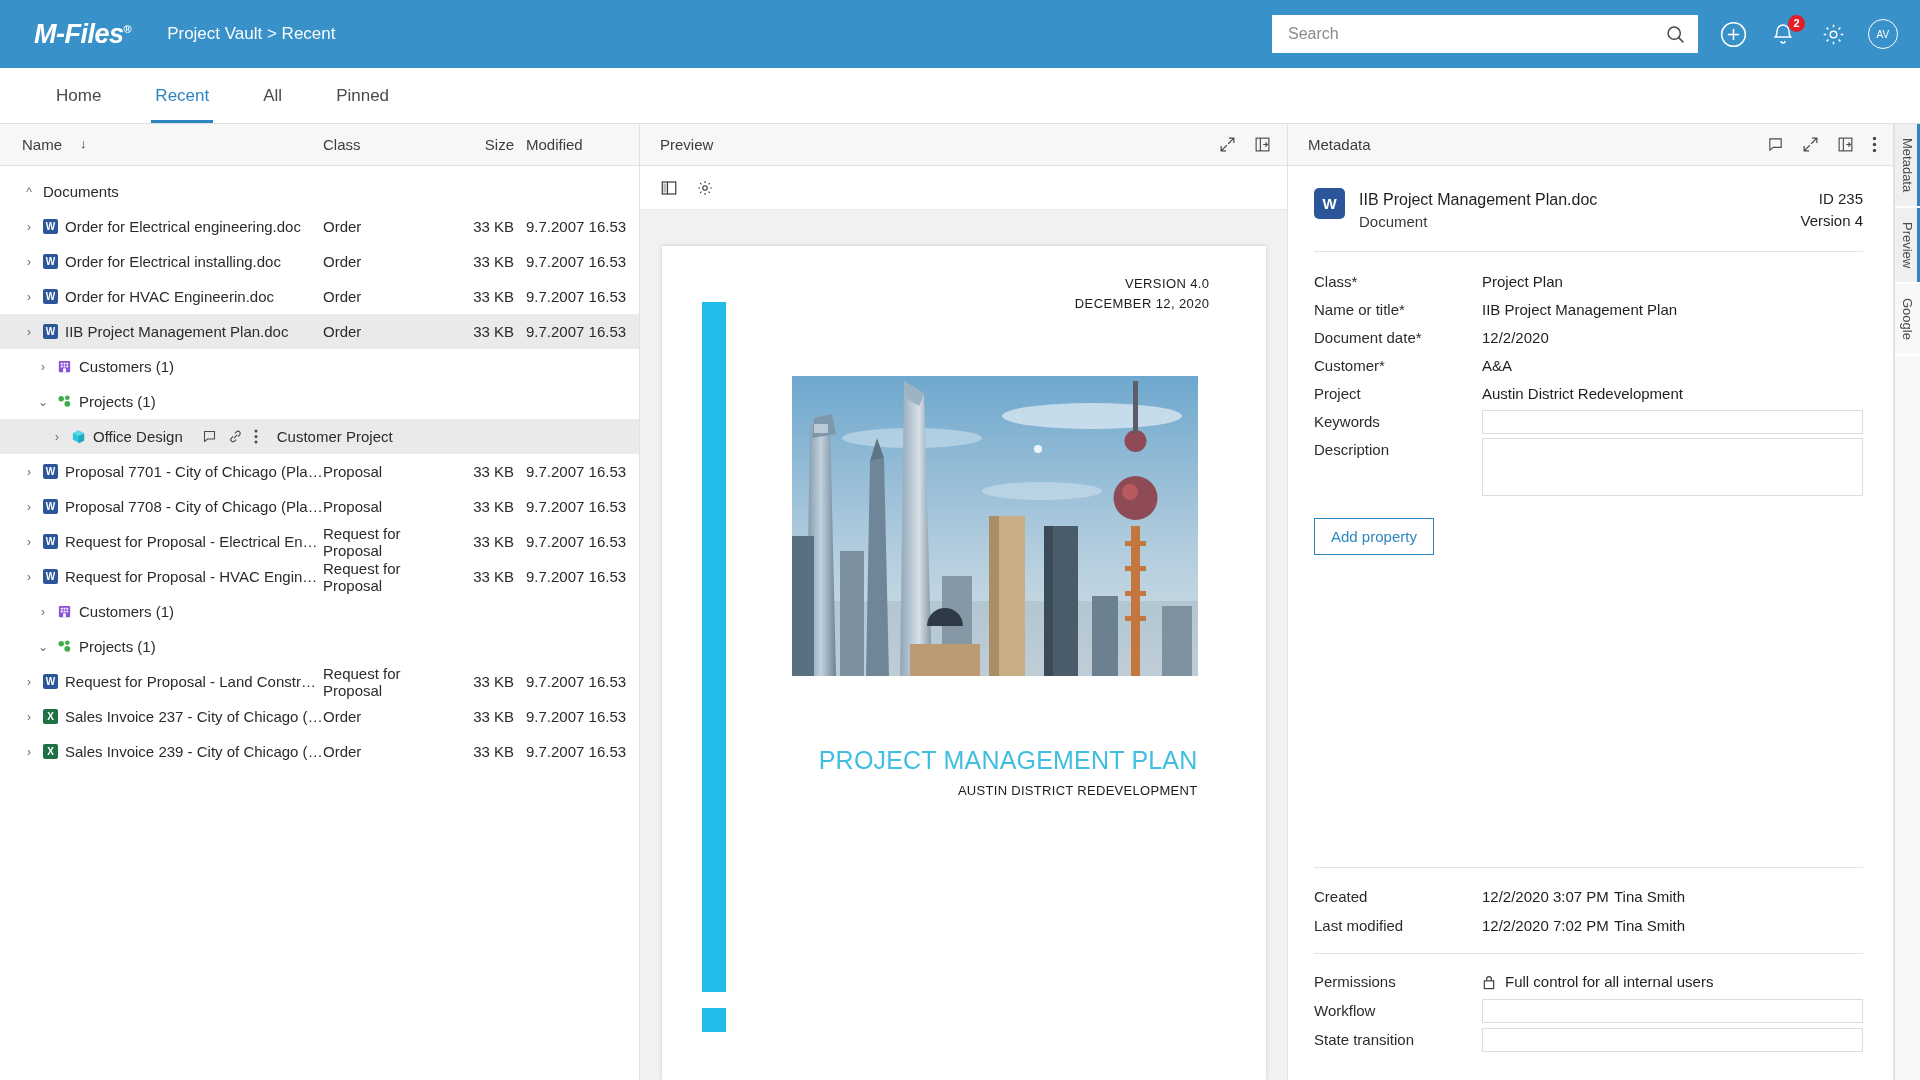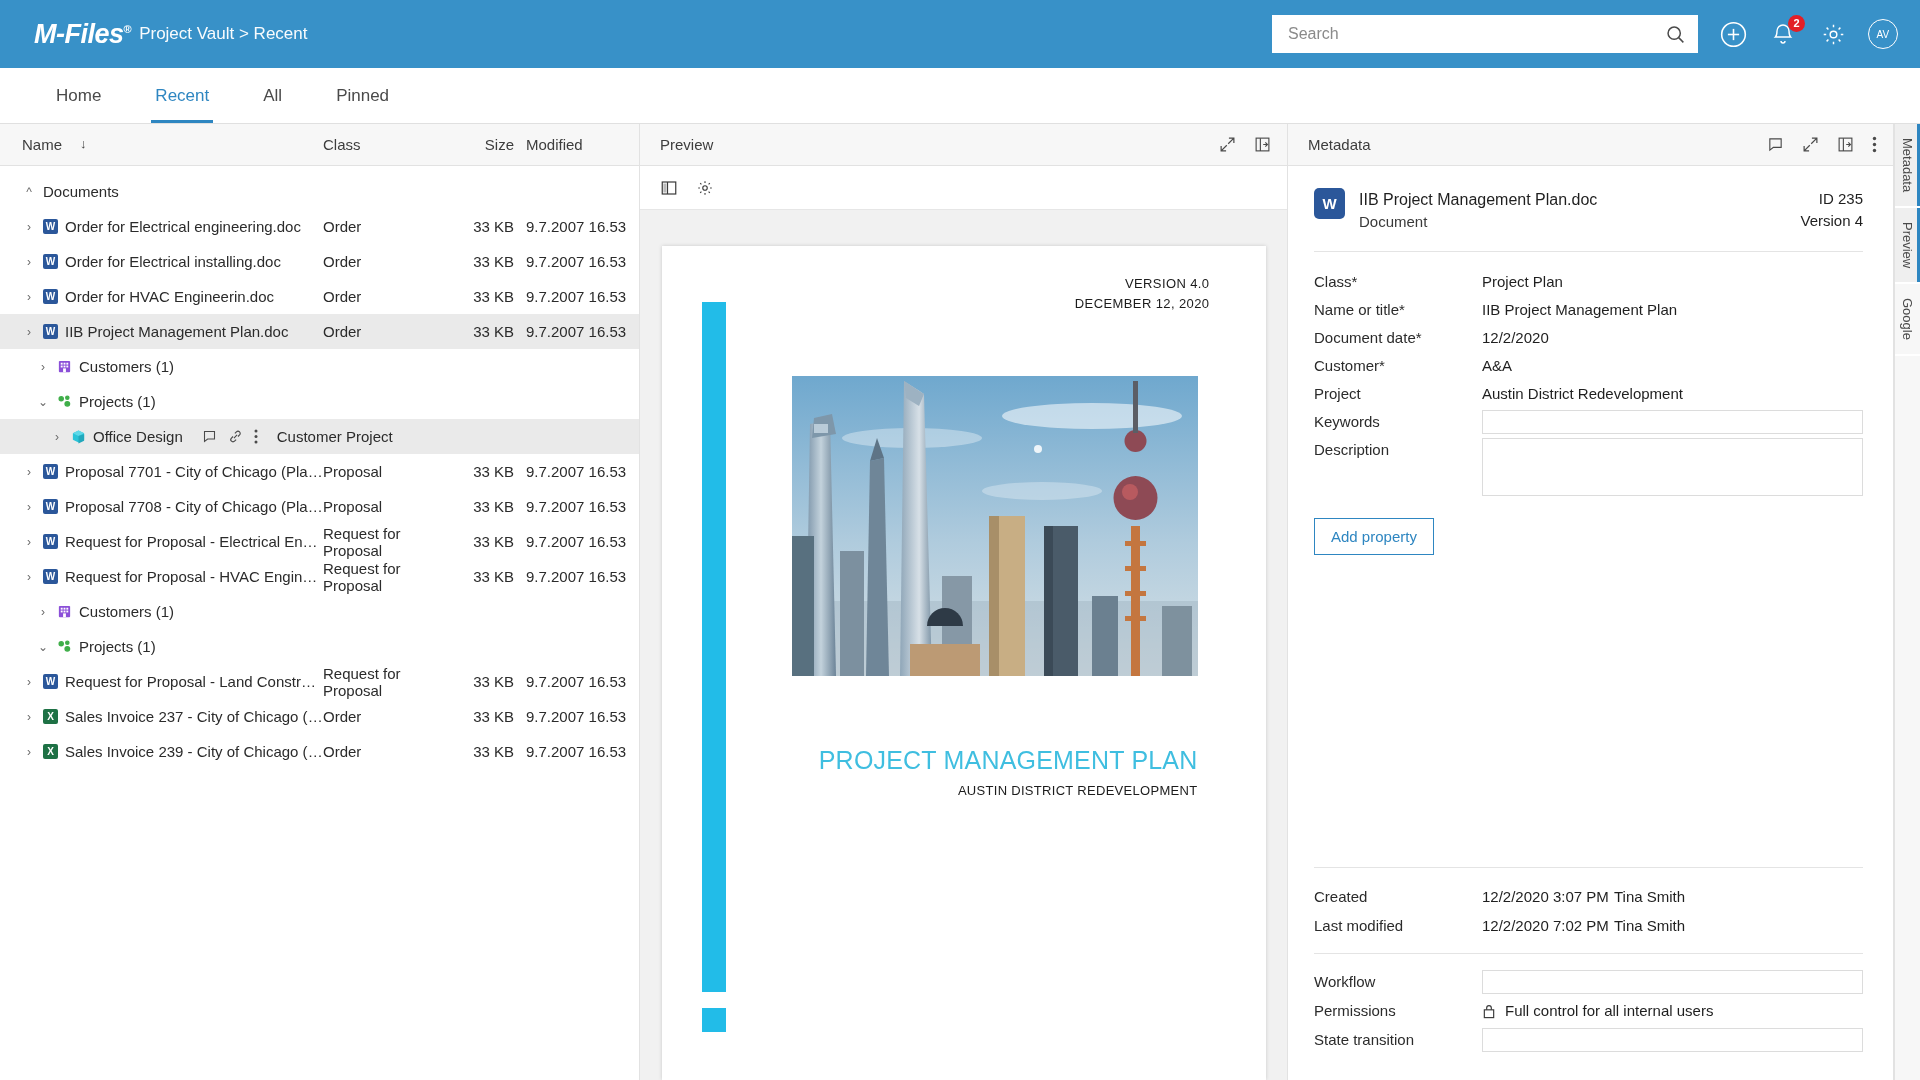--- a/index.html
+++ b/index.html
@@ -18,21 +18,21 @@
     position: relative;
   }
   .logo {
     font-size: 27px; font-weight: bold; font-style: italic;
     color: #ffffff; letter-spacing: -0.5px; position: relative;
     padding-right: 8px;
     margin-left: 12px;
   }
   .logo sup { font-size: 11px; font-style: normal; vertical-align: super; }
   .breadcrumb {
-    color: #ffffff; font-size: 17px; opacity: .97;
+    color: #ffffff; font-size: 17px; margin-left: 28px; opacity: .97;
   }
   .topbar-right {
     margin-left: auto; display: flex; align-items: center; gap: 20px;
   }
   .searchwrap {
     width: 426px; height: 38px; background: #fff;
     display: flex; align-items: center; padding: 0 12px 0 16px;
   }
   .searchwrap input {
     border: none; outline: none; flex: 1;
@@ -728,36 +728,36 @@
       </div>
       <div class="foot-row">
         <div class="foot-label">Last modified</div>
         <div class="foot-date">12/2/2020 7:02 PM</div>
         <div class="foot-user">Tina Smith</div>
       </div>
 
       <div class="meta-divider" style="margin:13px 0;"></div>
 
       <div class="foot-row">
-        <div class="foot-label">Workflow</div>
-        <div class="prop-input"></div>
-      </div>
-      <div class="foot-row">
         <div class="foot-label">Permissions</div>
         <div class="perm-val">
           <span>
             <svg width="14" height="16" viewBox="0 0 18 20" fill="none" stroke="#3a3a3a" stroke-width="1.5">
               <rect x="3" y="8.5" width="12" height="10"></rect>
                 <path d="M6 8.5V6a3 3 0 016 0v2.5"></path>
             </svg>
           </span>
           <span>Full control for all internal users</span>
         </div>
       </div>
       <div class="foot-row">
+        <div class="foot-label">Workflow</div>
+        <div class="prop-input"></div>
+      </div>
+      <div class="foot-row">
         <div class="foot-label">State transition</div>
         <div class="prop-input"></div>
       </div>
     </div>
   </div>
 
   <div class="vtabs" id="vtabs">
       <div class="vtab accent">Metadata</div>
       <div class="vtab accent">Preview</div>
       <div class="vtab plain">Google</div>

